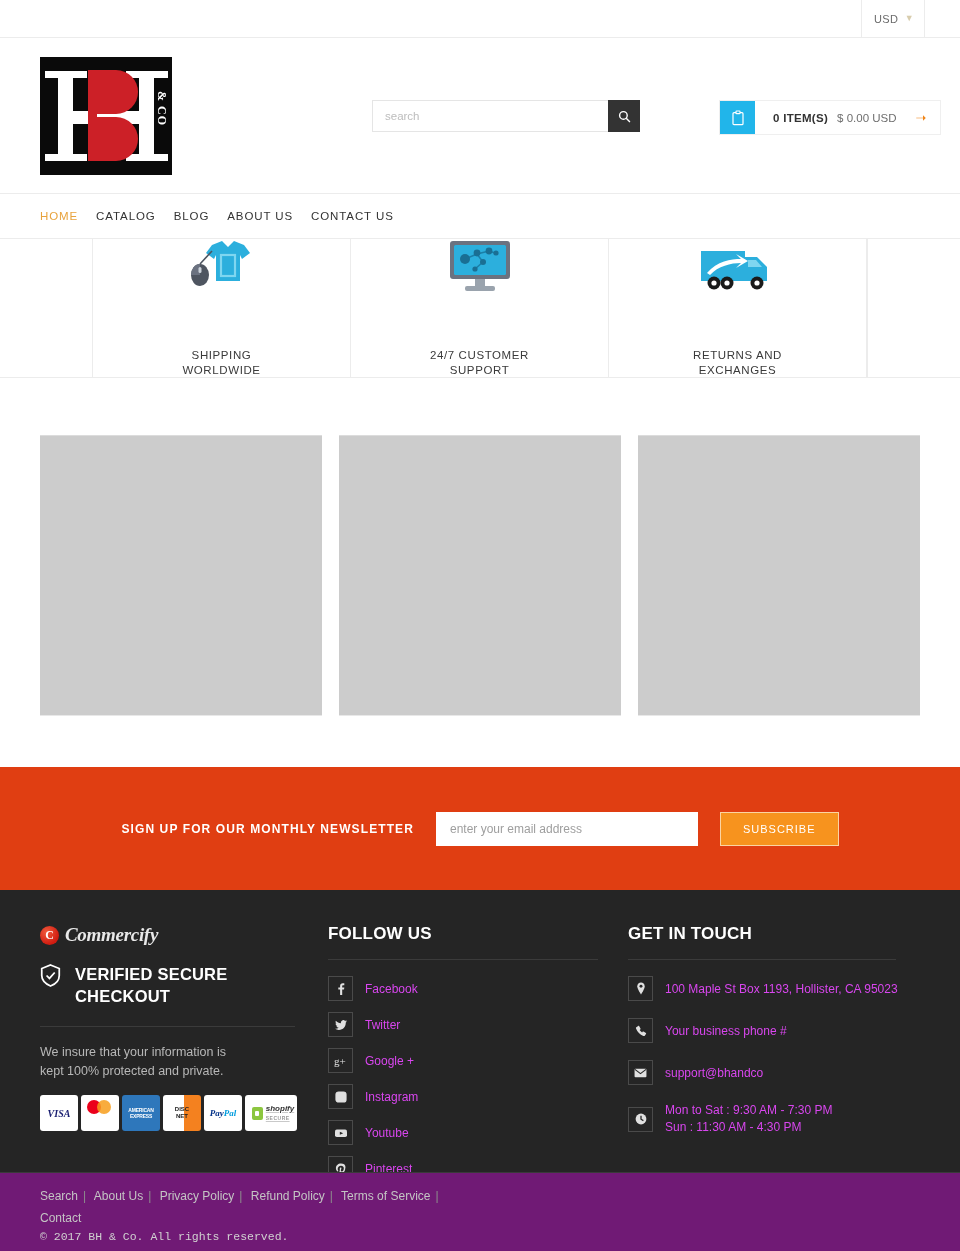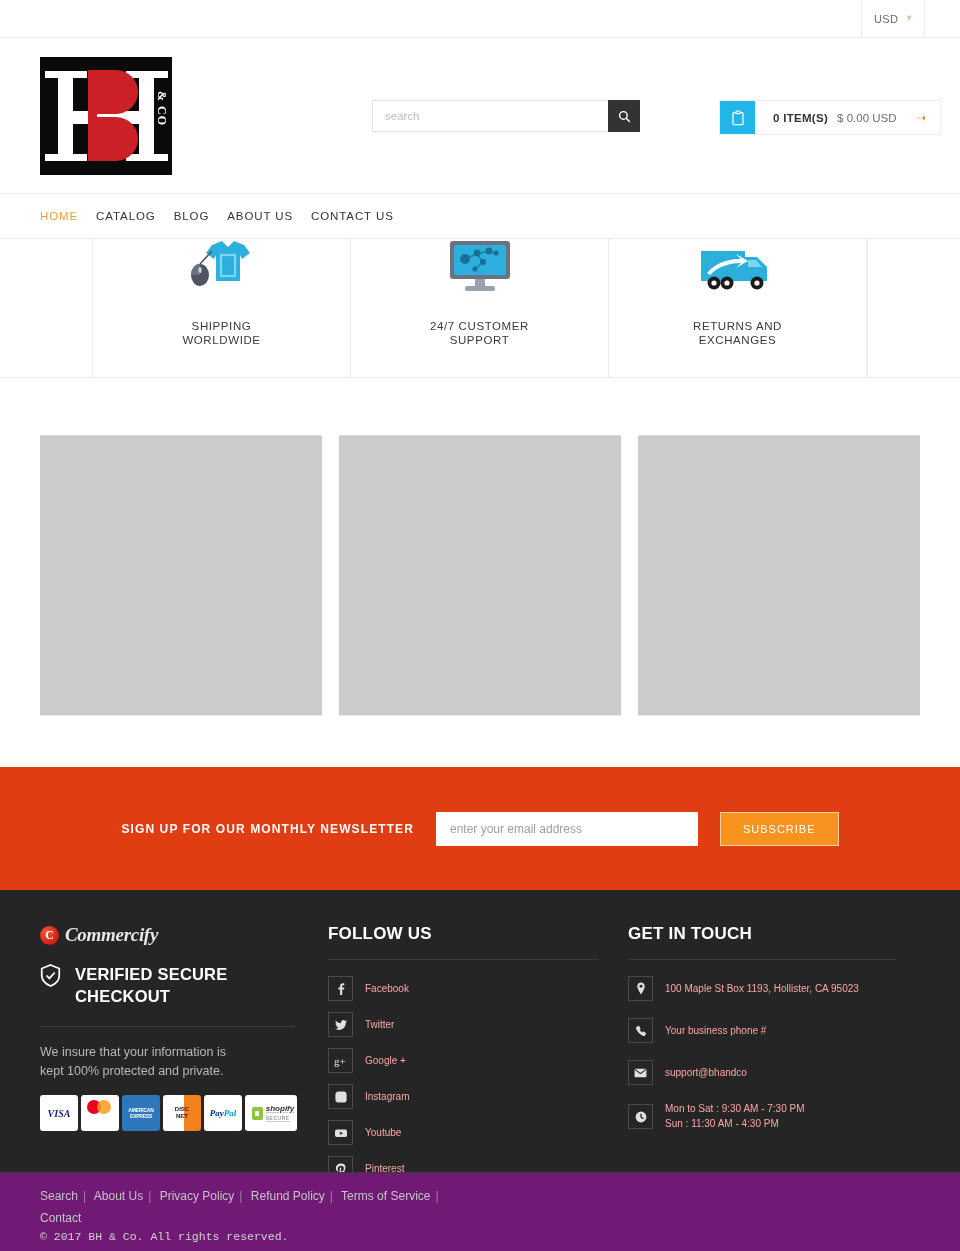--- a/index.html
+++ b/index.html
@@ -144,21 +144,21 @@
     height: 139px;
     display: flex;
     border-bottom: 1px solid #ececec;
   }
   .feat-edge { flex: 0 0 93px; border-right: 1px solid #ececec; }
   .feat-edge.last { border-right: none; border-left: 1px solid #ececec; flex: 1 1 auto; }
   .feat {
     flex: 0 0 258px;
     border-right: 1px solid #ececec;
     display: flex; flex-direction: column;
-    align-items: center; justify-content: flex-start;
+    align-items: center; justify-content: space-between;
     gap: 26px;
   }
   .feat-icon { height: 54px; display: flex; align-items: flex-end; }
   .feat-label {
     font-size: 11.5px; letter-spacing: .6px; line-height: 1.25;
     text-align: center; color: #3a3a3a;
   }
 
   
   .blocks {
@@ -262,21 +262,21 @@
   }
   .fhr { border-top: 1px solid #3b3b3b; margin-bottom: 16px; width: 270px; }
   .flist { display: flex; flex-direction: column; gap: 11px; }
   .frow { display: flex; align-items: center; gap: 12px; cursor: pointer; }
   .fbox {
     width: 25px; height: 25px; border: 1px solid #4a4a4a;
     display: flex; align-items: center; justify-content: center;
     color: #e0e0e0; flex: 0 0 auto;
   }
   .fbox svg { width: 12px; height: 12px; fill: #e0e0e0; }
-  .frow-label { font-size: 10px; color: #fca5a5; }
+  .frow-label { font-size: 12px; color: #d946ef; }
   .frow-label.multi { line-height: 1.45; }
 
   .fcol-3 .fhr { width: 268px; }
   .fcol-3 .flist { gap: 17px; }
 
   
   .bottombar {
     position: absolute; left: 0; bottom: 0; width: 960px;
     background: #701a75;
     border-top: 1px solid #3a3a3a;

